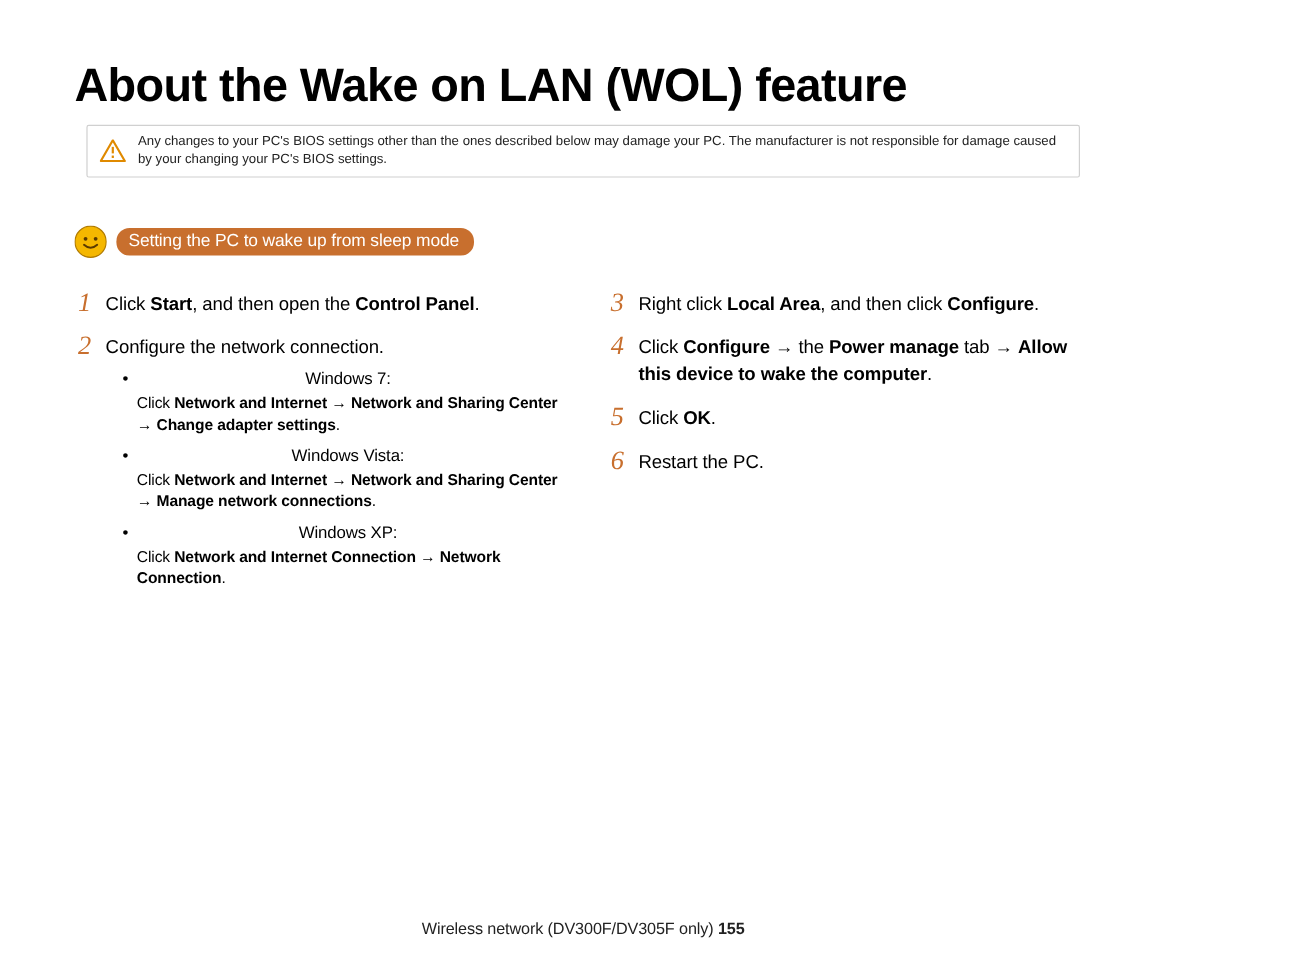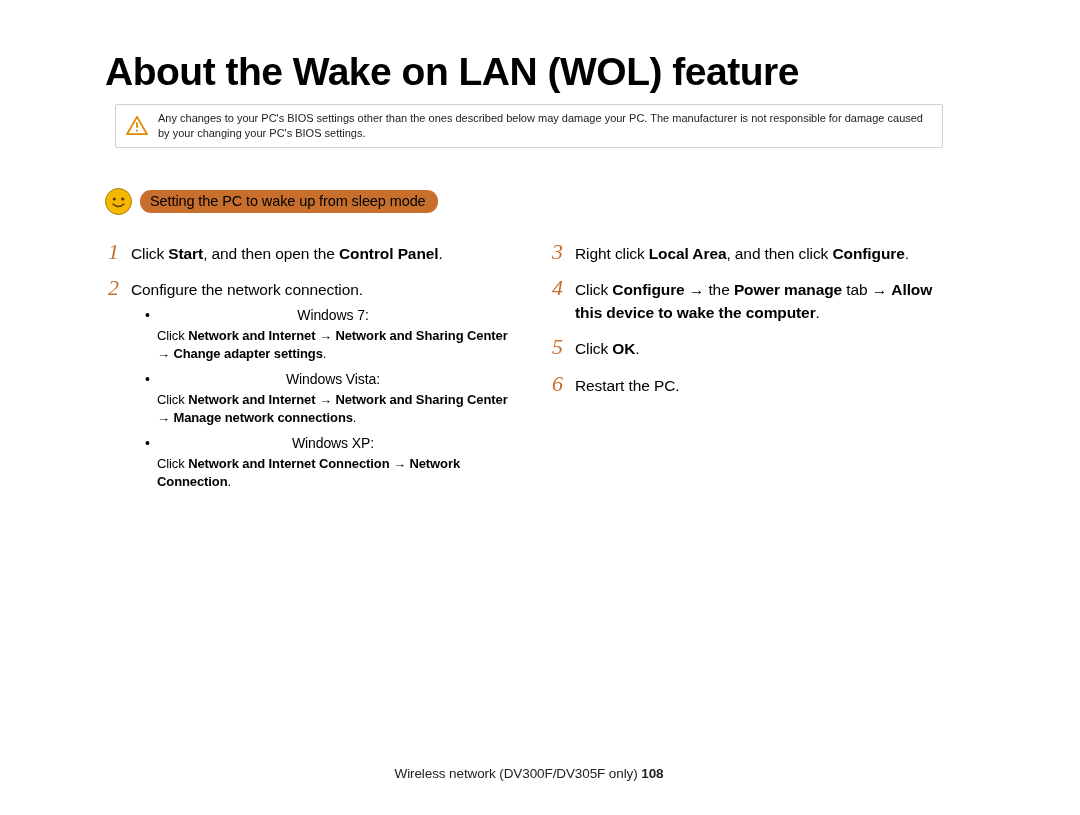--- a/index.html
+++ b/index.html
@@ -11,21 +11,20 @@
     font-family: Arial, Helvetica, sans-serif;
     color: #000;
     background: #fff;
   }
   .page {
     position: relative;
     width: 972px;
     height: 815px;
     box-sizing: border-box;
     padding: 50px 62px 0 62px;
-    margin-left: 43px;
   }
   h1.title {
     font-family: "Arial Narrow", Arial, sans-serif;
     font-stretch: condensed;
     font-weight: 700;
     font-size: 39px;
     letter-spacing: -0.5px;
     margin: 0 0 10px 0;
   }
   .intro {
@@ -60,21 +59,21 @@
     gap: 8px;
     margin-bottom: 28px;
   }
   .badge-icon {
     width: 27px;
     height: 27px;
     flex: 0 0 auto;
   }
   .badge-label {
     background: #c86f2e;
-    color: #000000;
+    color: #ffffff;
     font-size: 14.5px;
     font-weight: 400;
     padding: 3px 12px 4px 10px;
     border-radius: 11px;
     letter-spacing: -0.1px;
   }
   .columns {
     display: flex;
     gap: 40px;
   }
@@ -242,16 +241,16 @@
 
       <div class="step">
         <div class="step-num">6</div>
         <div class="step-body">Restart the PC.</div>
       </div>
 
     </div>
   </div>
 
   <div class="footer">
-    <span>Wireless network (DV300F/DV305F only)  </span><span class="pg">108</span>
+    <span>Wireless network (DV300F/DV305F only)  </span><span class="pg">155</span>
   </div>
 
 </div>
 
 </body></html>

